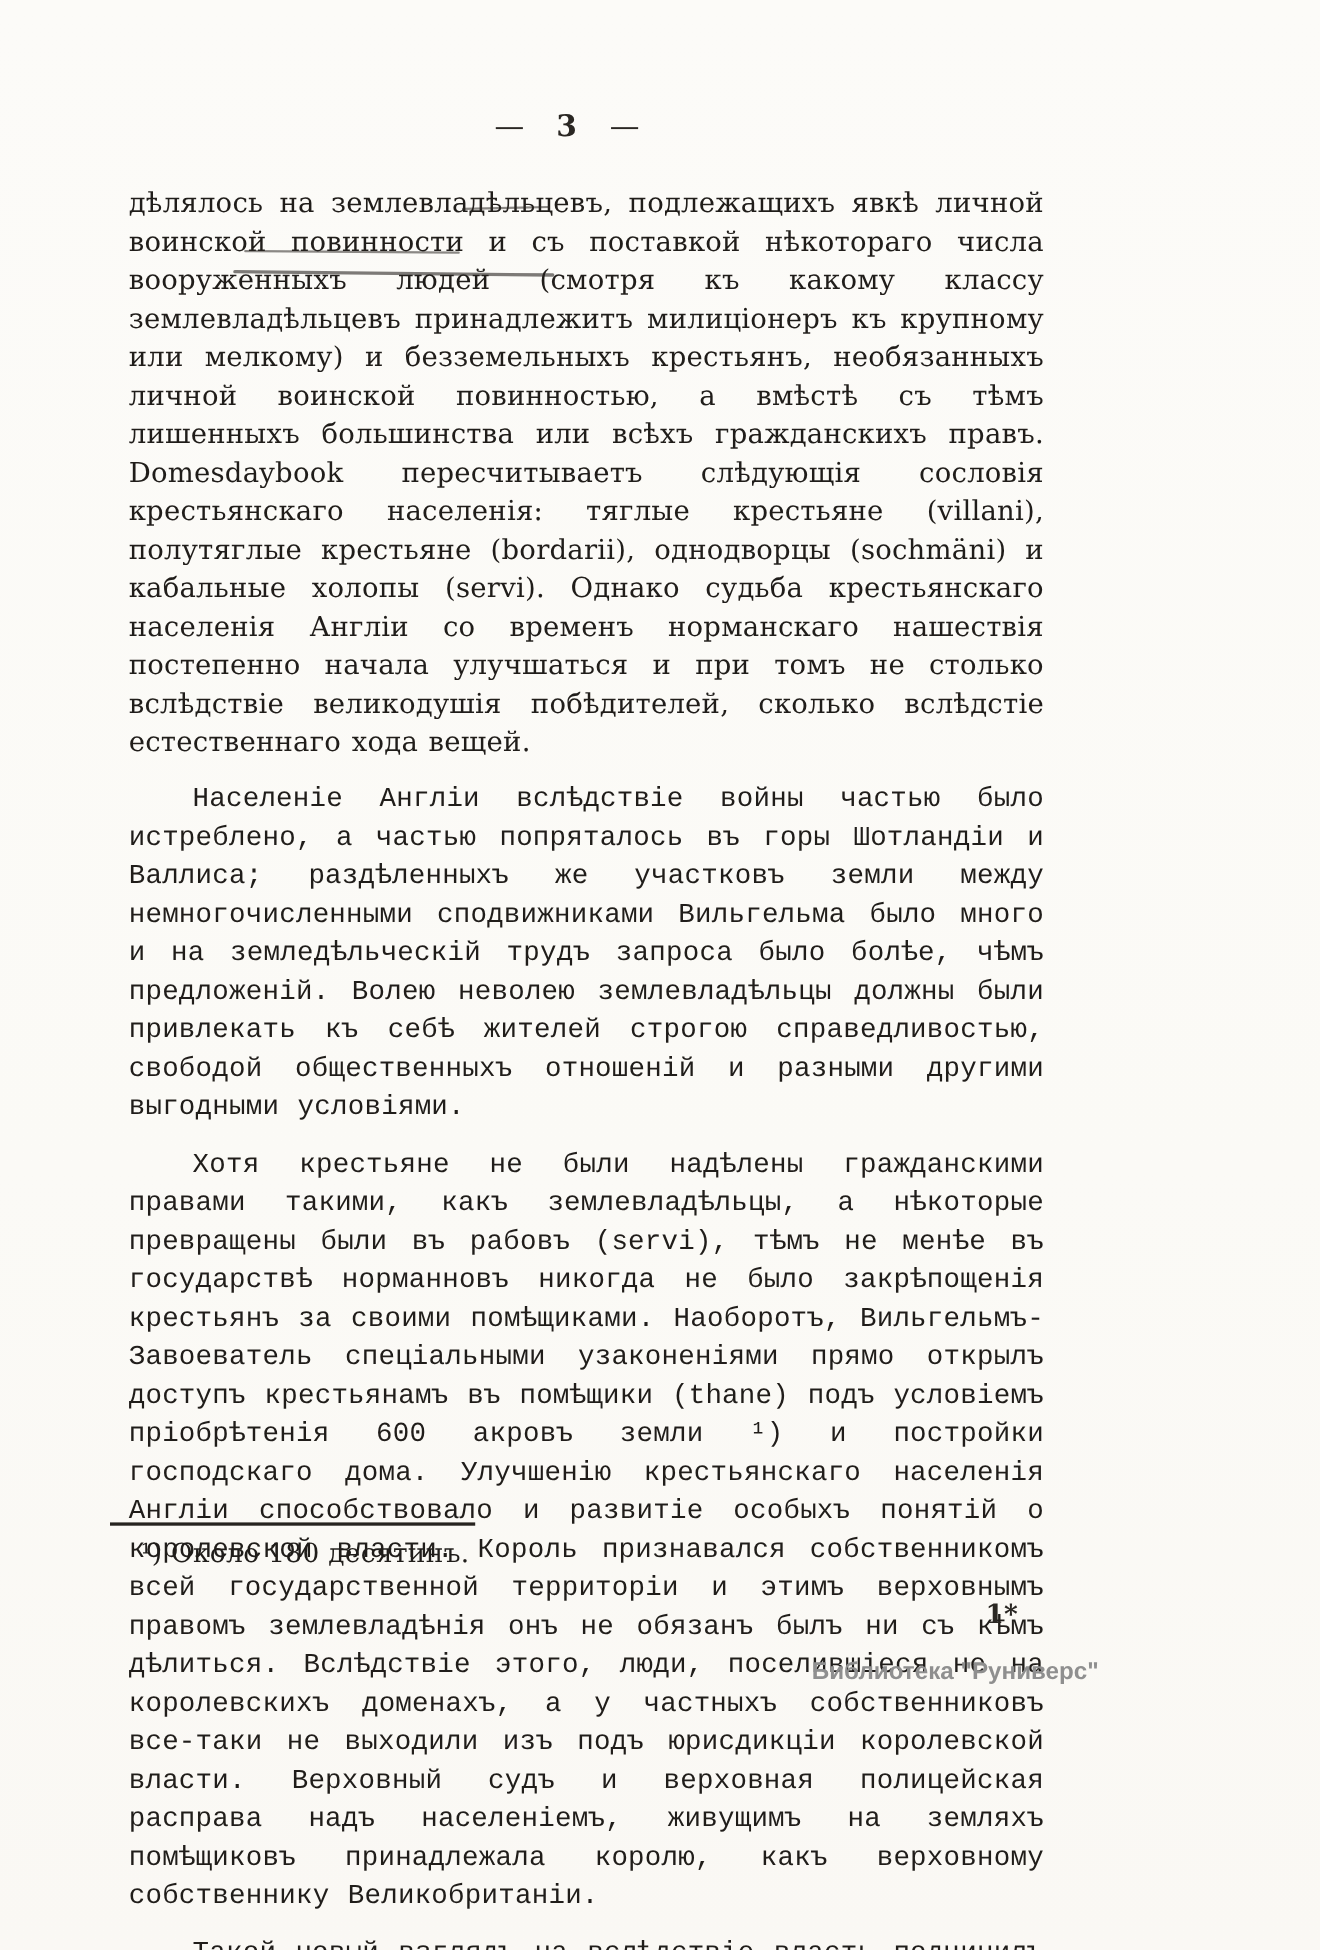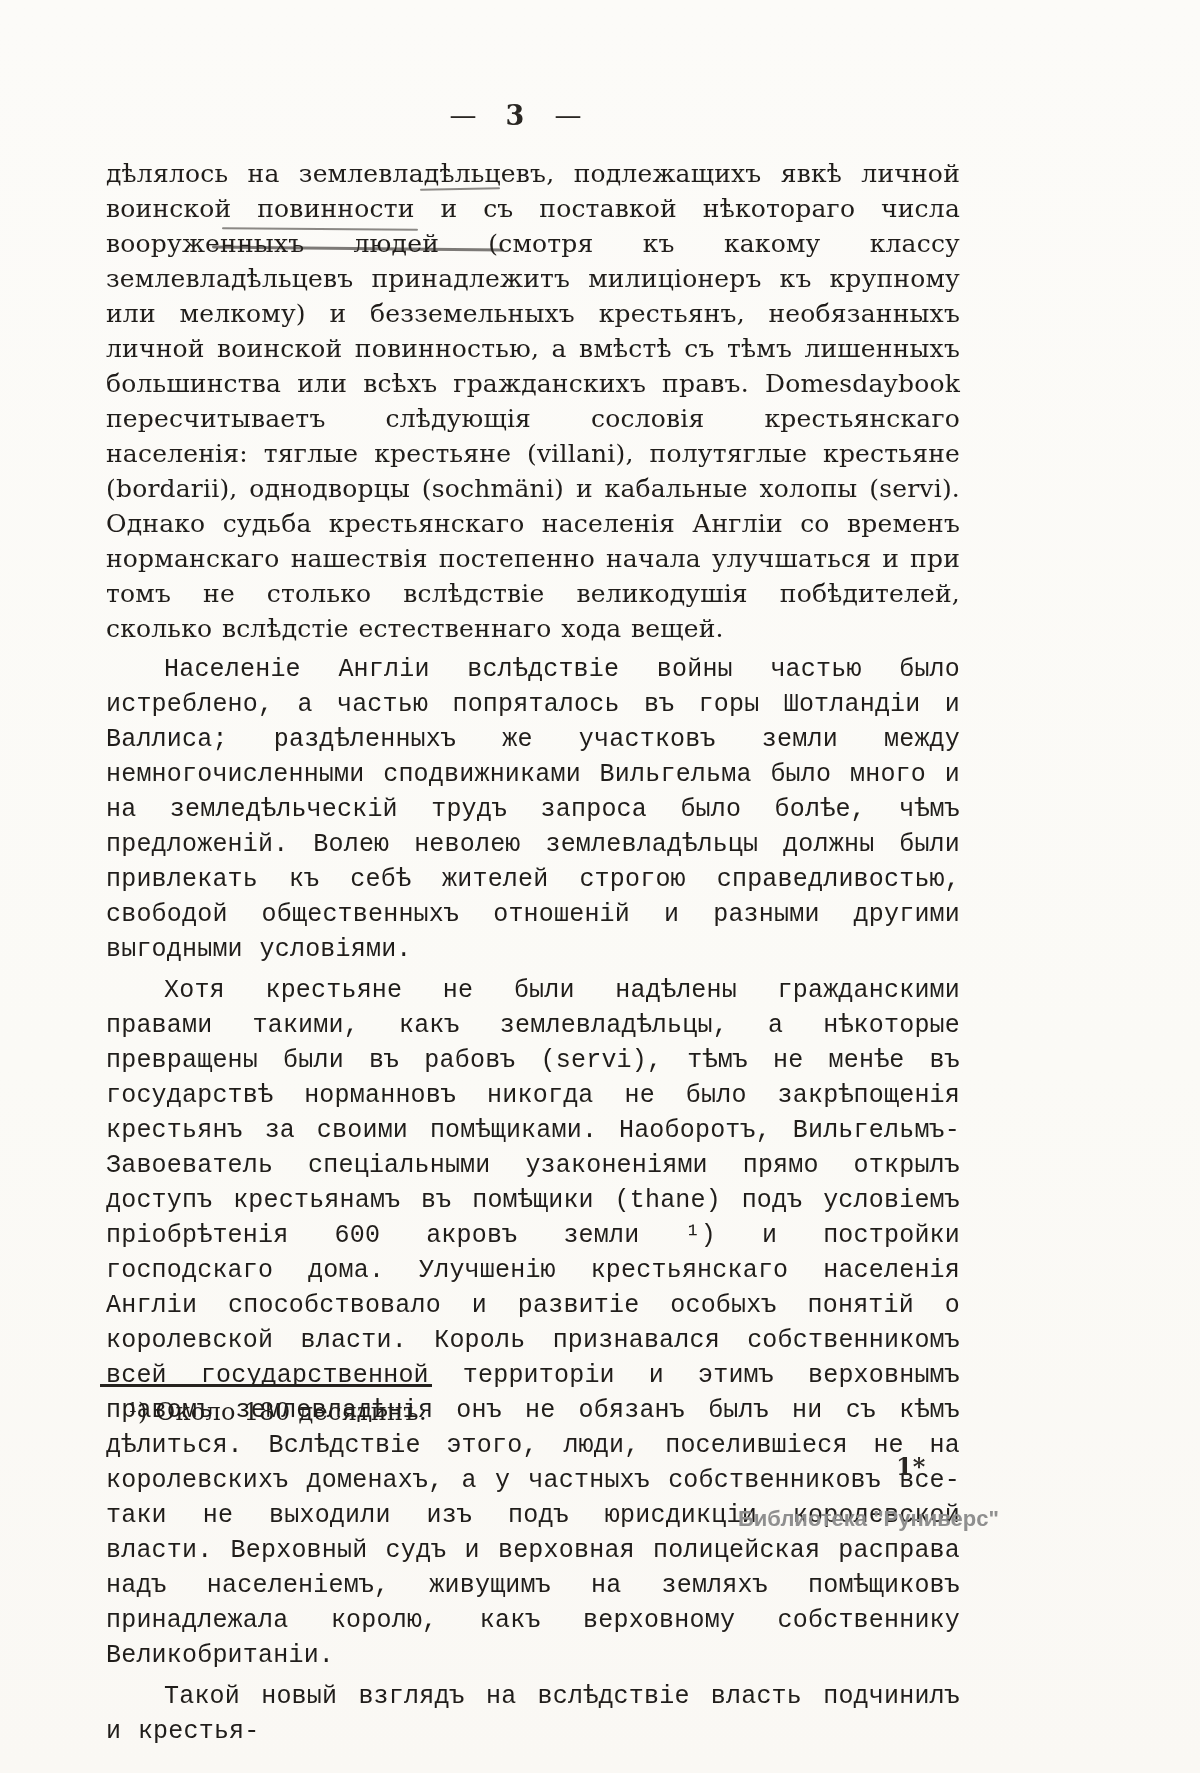--- a/index.html
+++ b/index.html
@@ -43,21 +43,21 @@
     top: 150px;
     left: 100px;
     width: 866px;
     font-size: 25px;
     line-height: 35px;
     text-align: justify;
     word-spacing: 1.5px;
     letter-spacing: 0.2px;
   }
   .text-block p {
-    margin: 6px;
+    margin: 17px;
     padding: 0;
   }
   .text-block p.indent {
     text-indent: 58px;
     font-family: Liberation Mono, monospace;
   }
   .pencil-mark {
     position: absolute;
     background: rgba(45, 42, 38, 0.55);
     height: 2px;

